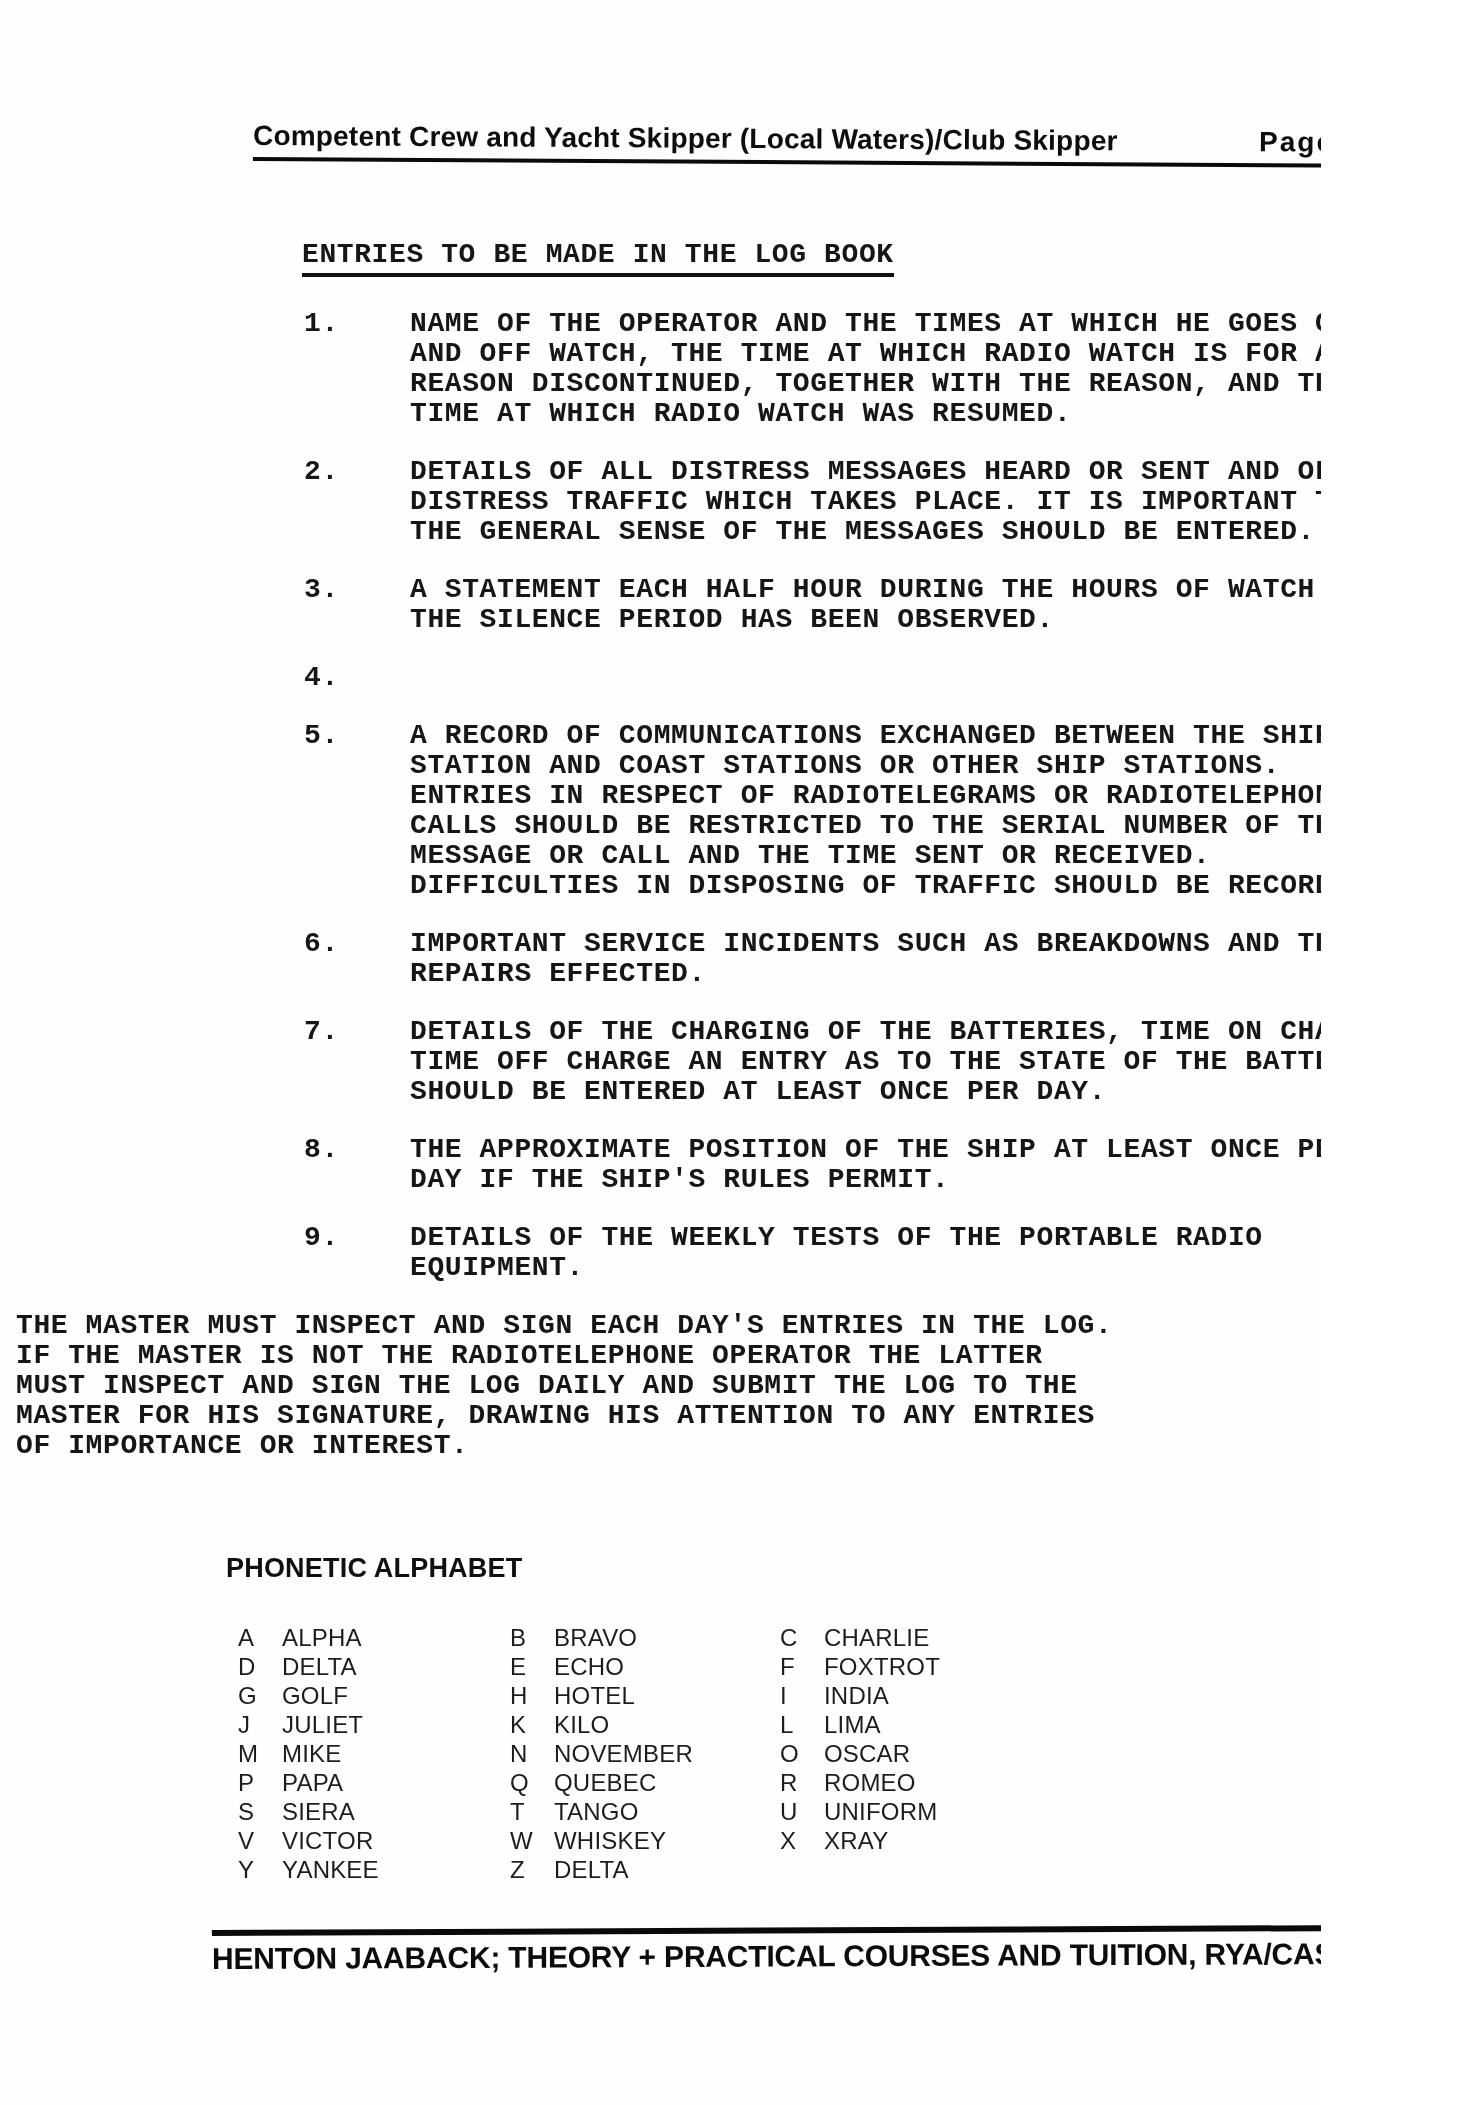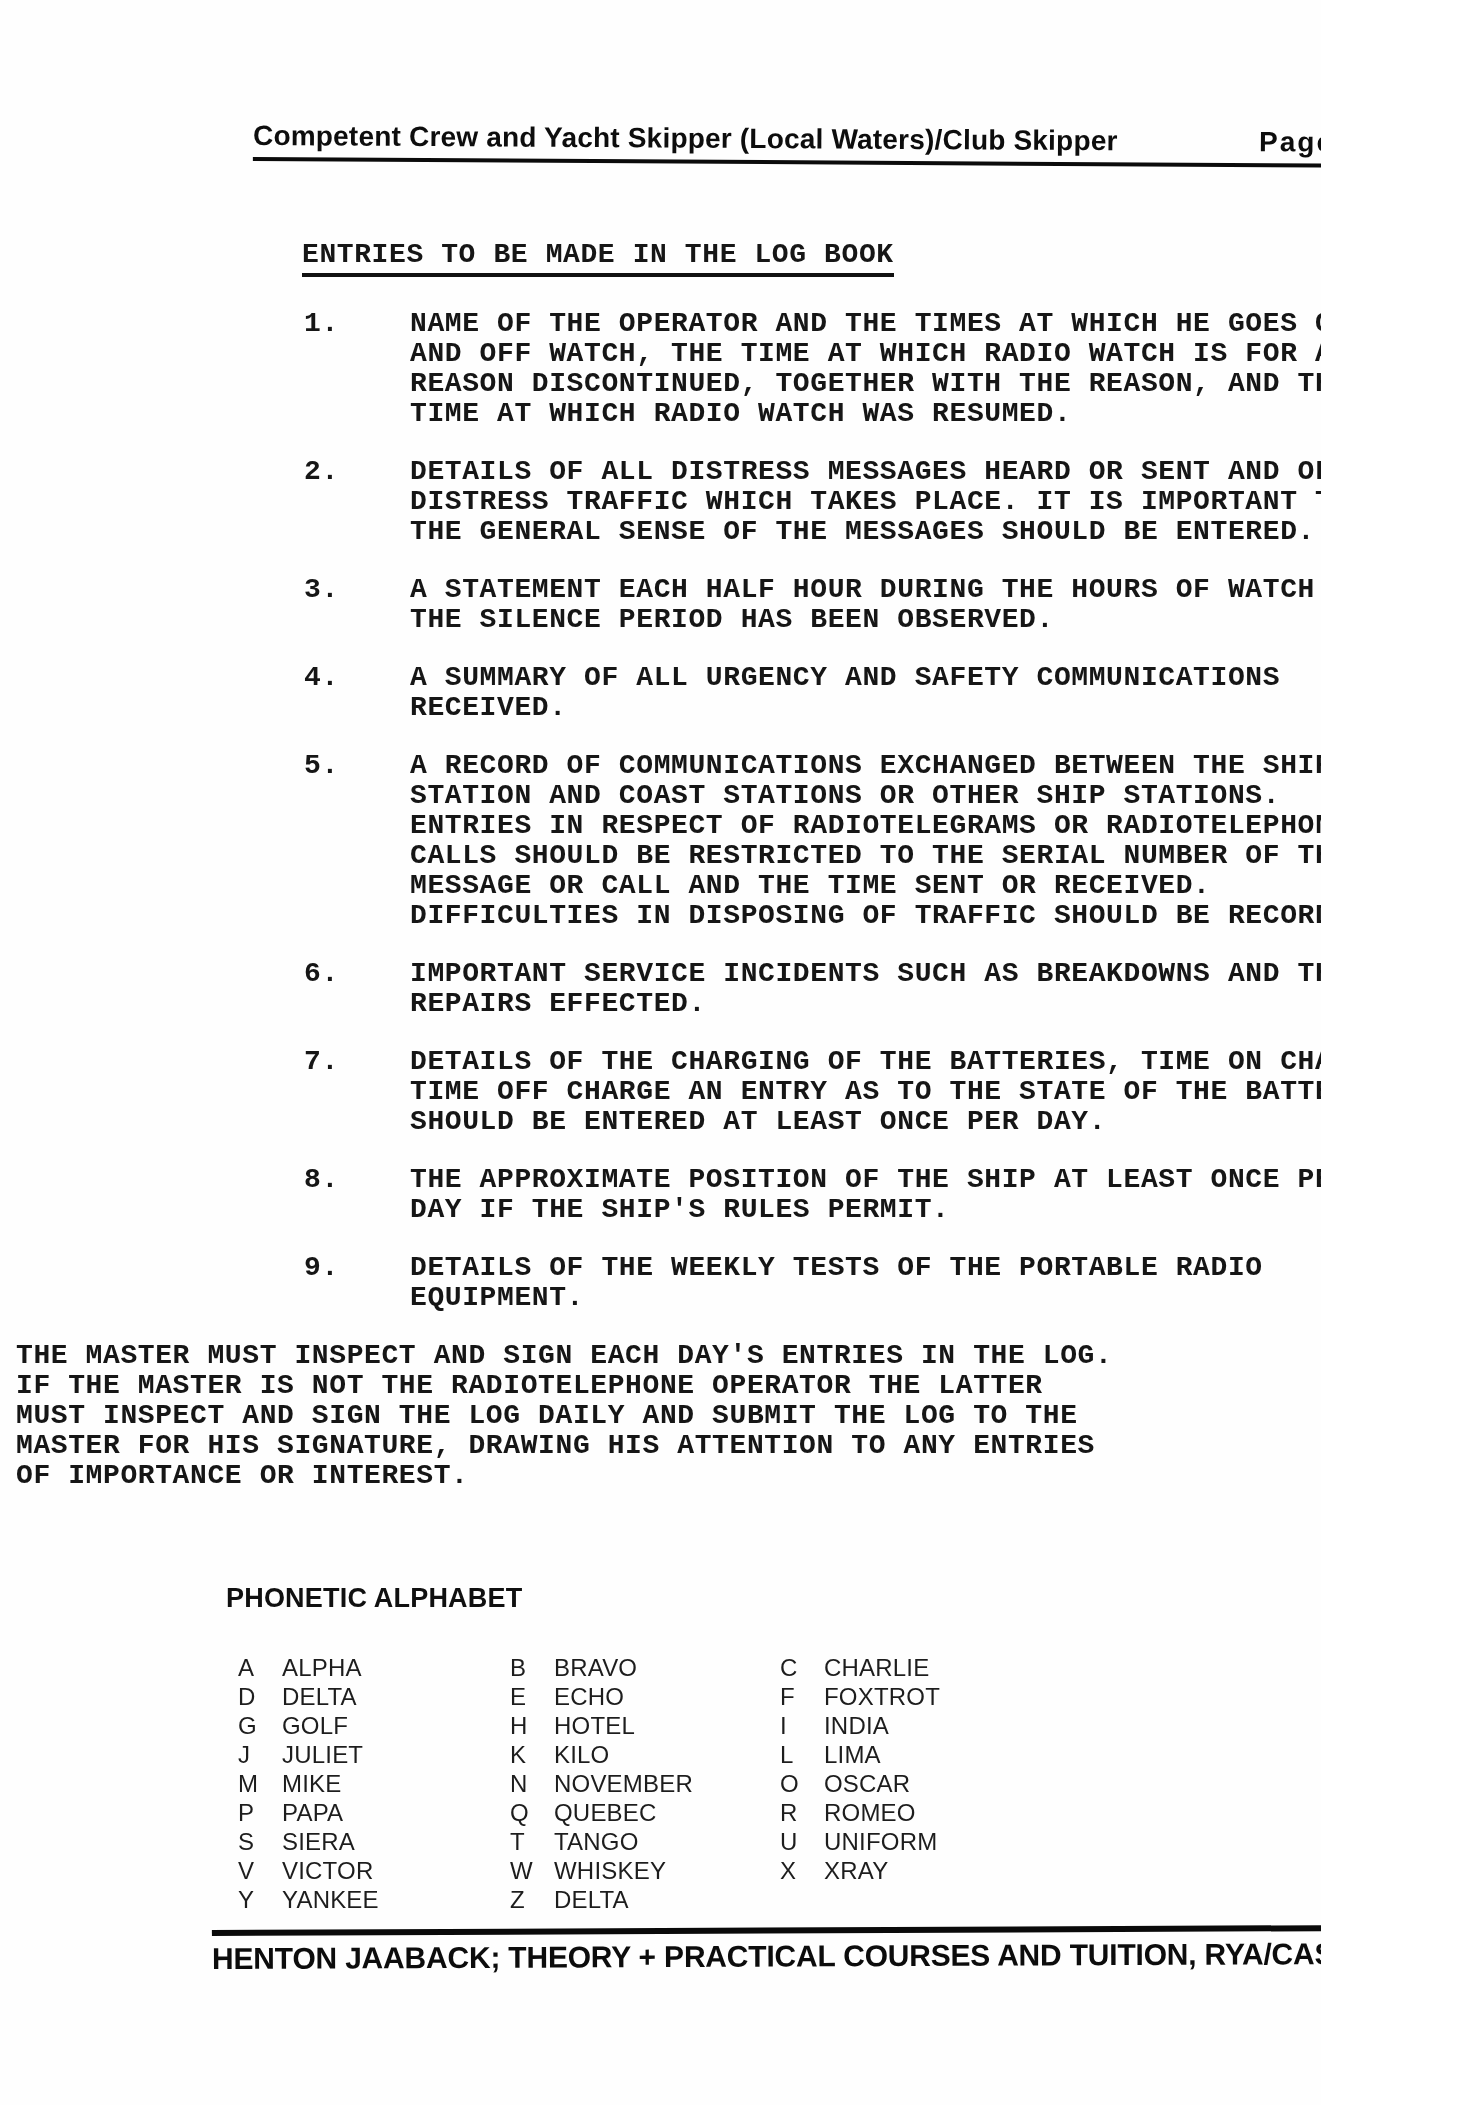--- a/index.html
+++ b/index.html
@@ -154,22 +154,20 @@
 DISTRESS TRAFFIC WHICH TAKES PLACE. IT IS IMPORTANT THAT
 THE GENERAL SENSE OF THE MESSAGES SHOULD BE ENTERED.</div>
       </div>
         <div class="log-item">
         <div class="mono item-number">3.</div>
         <div class="mono item-text">A STATEMENT EACH HALF HOUR DURING THE HOURS OF WATCH THAT
 THE SILENCE PERIOD HAS BEEN OBSERVED.</div>
       </div>
         <div class="log-item">
         <div class="mono item-number">4.</div>
-        <div class="mono item-text">A SUMMARY OF ALL URGENCY AND SAFETY COMMUNICATIONS
-RECEIVED.</div>
       </div>
         <div class="log-item">
         <div class="mono item-number">5.</div>
         <div class="mono item-text">A RECORD OF COMMUNICATIONS EXCHANGED BETWEEN THE SHIP
 STATION AND COAST STATIONS OR OTHER SHIP STATIONS.
 ENTRIES IN RESPECT OF RADIOTELEGRAMS OR RADIOTELEPHONE
 CALLS SHOULD BE RESTRICTED TO THE SERIAL NUMBER OF THE
 MESSAGE OR CALL AND THE TIME SENT OR RECEIVED.
 DIFFICULTIES IN DISPOSING OF TRAFFIC SHOULD BE RECORDED.</div>
       </div>

